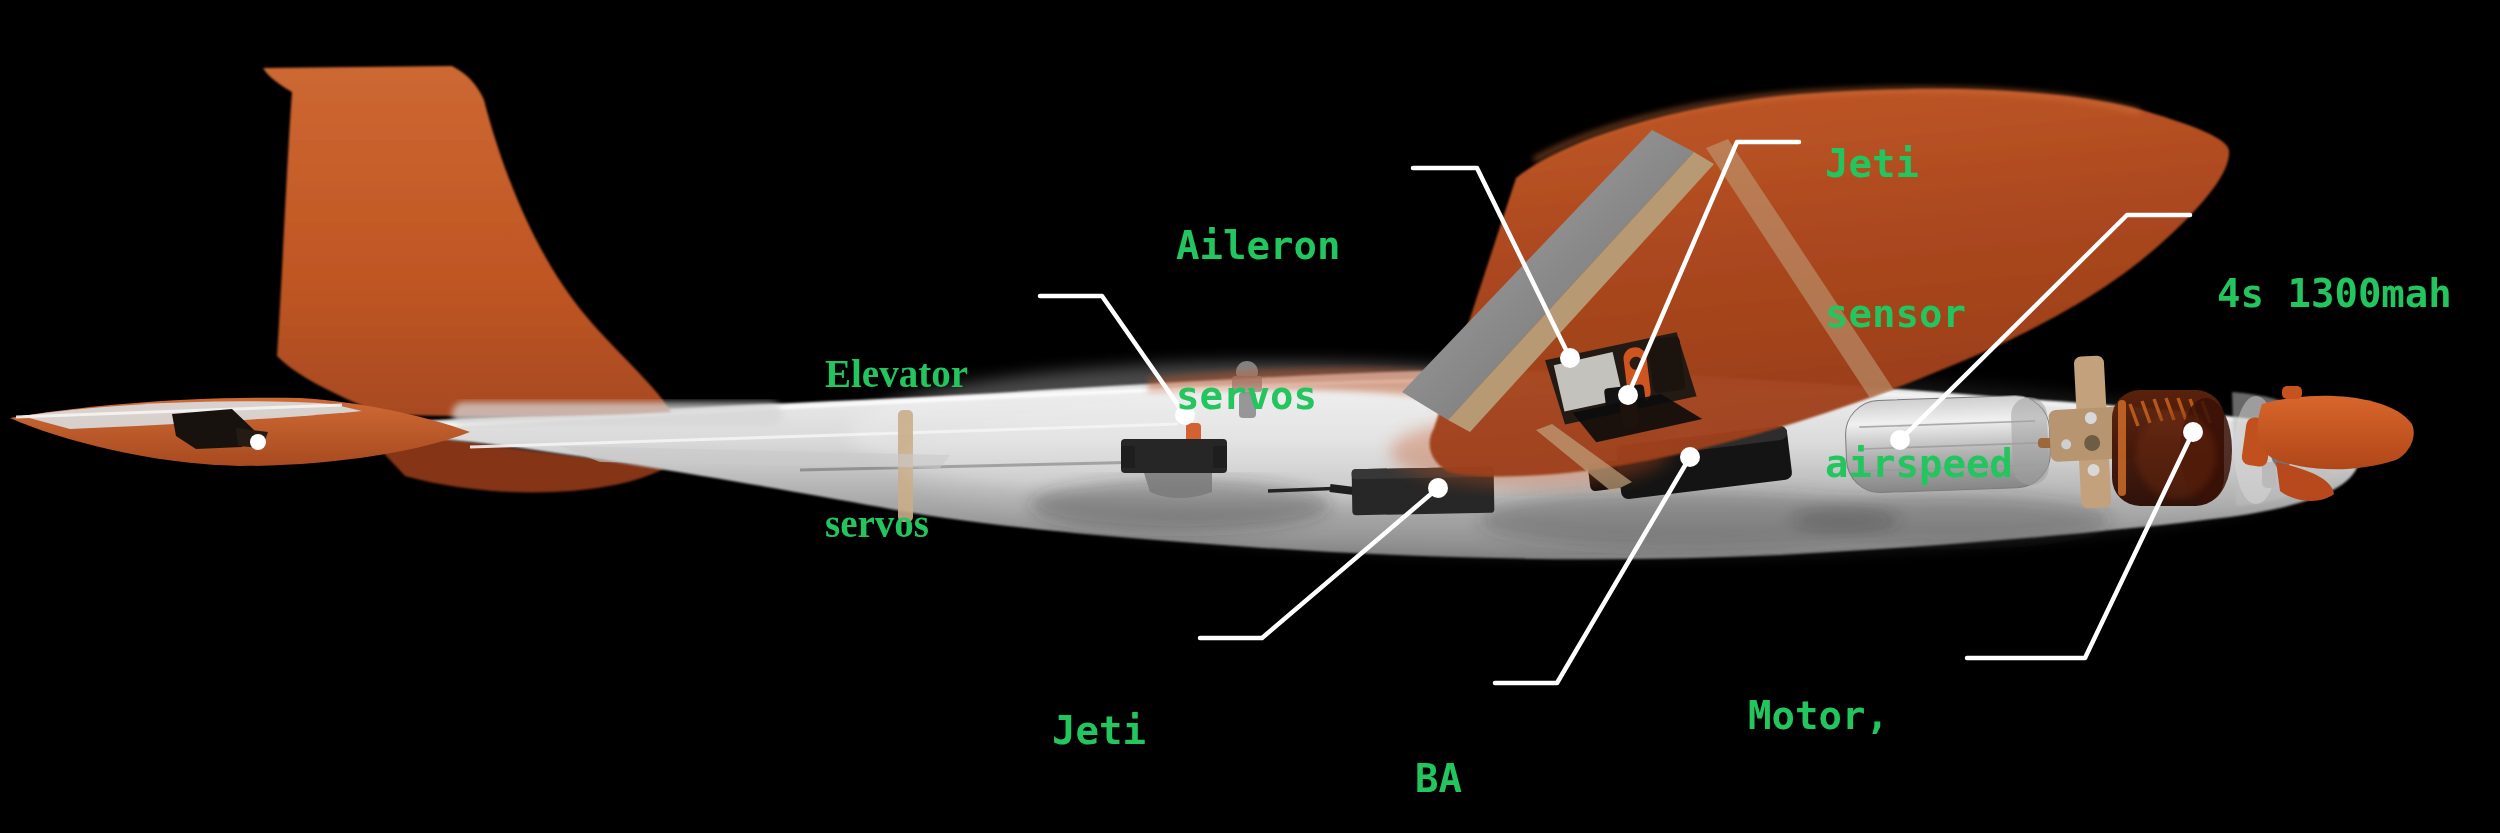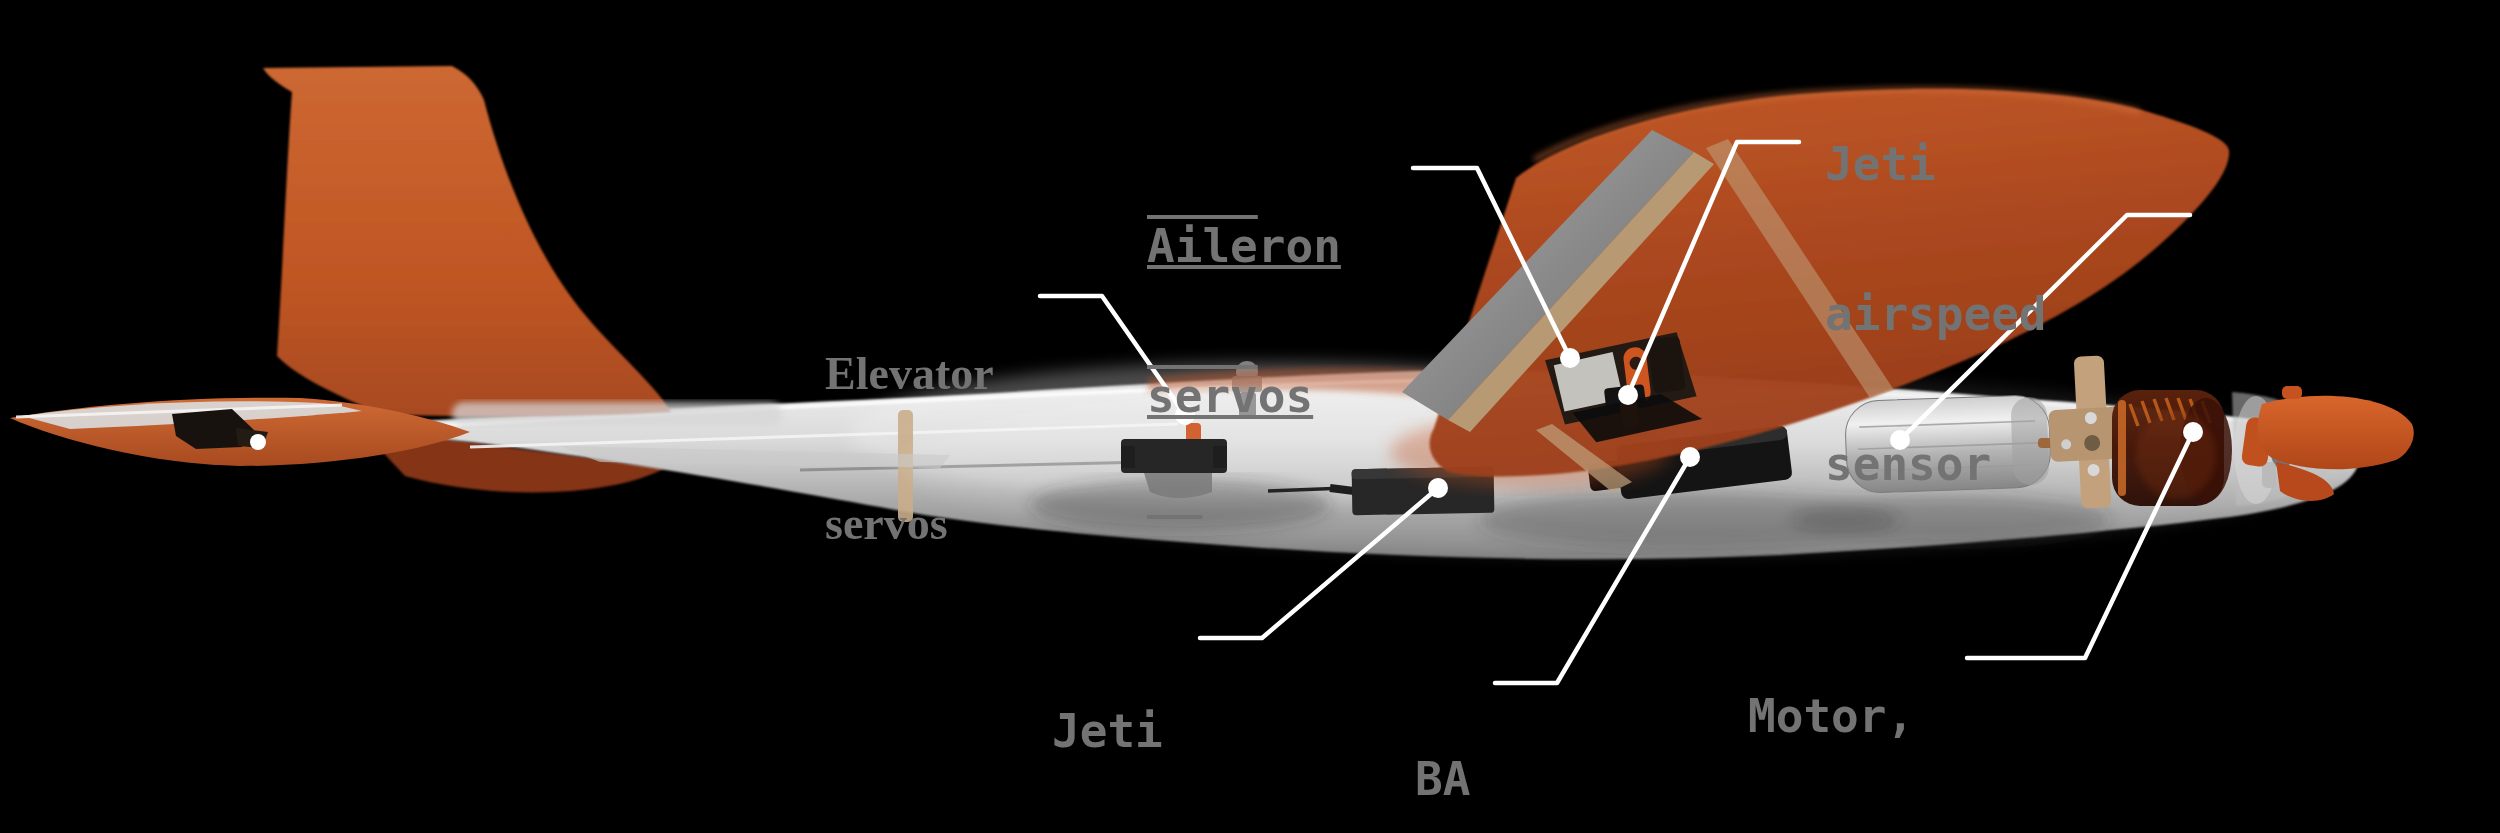--- a/index.html
+++ b/index.html
@@ -1,22 +1,22 @@
 <!DOCTYPE html>
 <html><head>
 <meta charset="utf-8">
 <style>
   html,body{margin:0;padding:0;background:#000;}
   .stage{position:relative;width:2500px;height:833px;background:#000;overflow:hidden;
          font-family:"DejaVu Sans Mono", monospace;}
   .plane-svg{position:absolute;left:0;top:0;width:2500px;height:833px;}
-  .ann{position:absolute;color:#737373;font-size:46px;line-height:50px;font-weight:700;
+  .ann{position:absolute;color:#22c55e;font-size:39px;line-height:50px;font-weight:700;
        letter-spacing:0;white-space:pre;}
   .ann-0{left:825px;top:249px;font-family:Liberation Serif, serif;}
-  .ann-1{left:1147px;top:121px;text-decoration:underline;}
+  .ann-1{left:1176px;top:121px;}
   .ann-2{left:1825px;top:39px;}
   .ann-3{left:2217px;top:169px;}
   .ann-4{left:1052px;top:606px;}
   .ann-5{left:1415px;top:654px;}
   .ann-6{left:1748px;top:591px;}
 </style>
 </head>
 <body>
 
 <div class="stage">
@@ -266,24 +266,25 @@
   <div class="ann ann-0">
     <div>Elevator</div>
     <div>servos</div>
   </div>
   <div class="ann ann-1">
     <div>Aileron</div>
     <div>servos</div>
   </div>
   <div class="ann ann-2">
     <div>Jeti</div>
+    <div>sensor</div>
     <div>airspeed</div>
-    <div>sensor</div>
   </div>
   <div class="ann ann-3">
+    <div>4s 1300mah</div>
   </div>
   <div class="ann ann-4">
     <div>Jeti</div>
     
     
   </div>
   <div class="ann ann-5">
     <div>BA</div>
     
     

